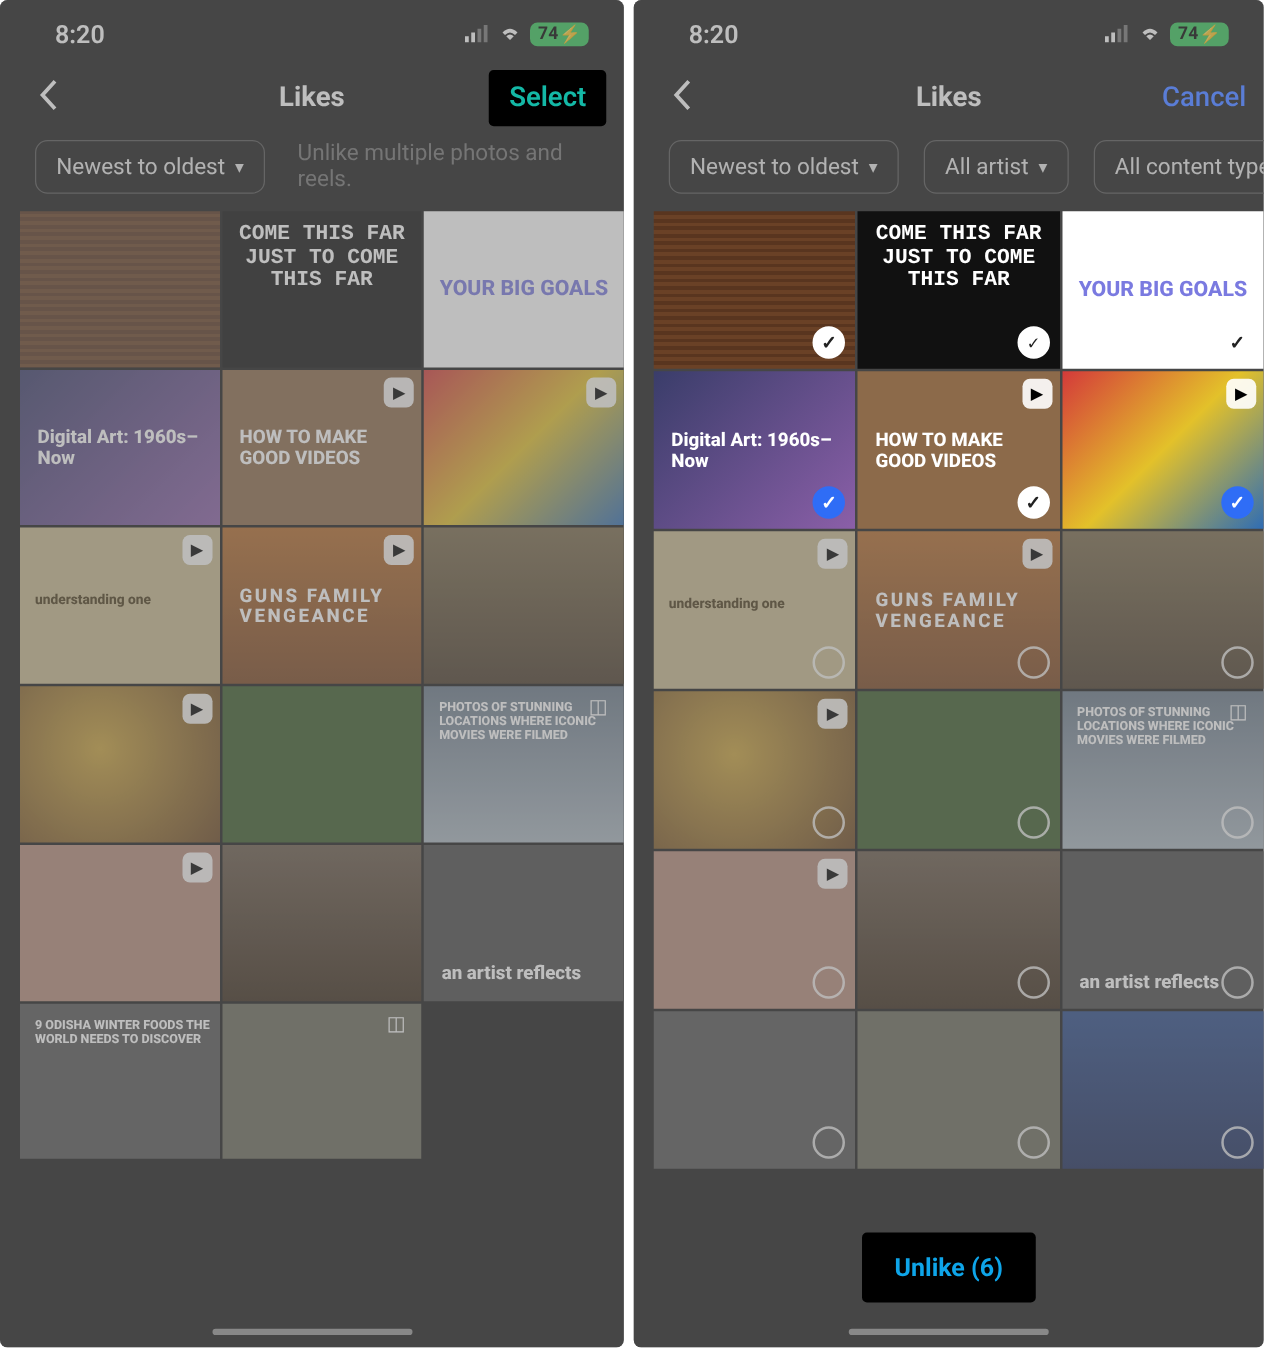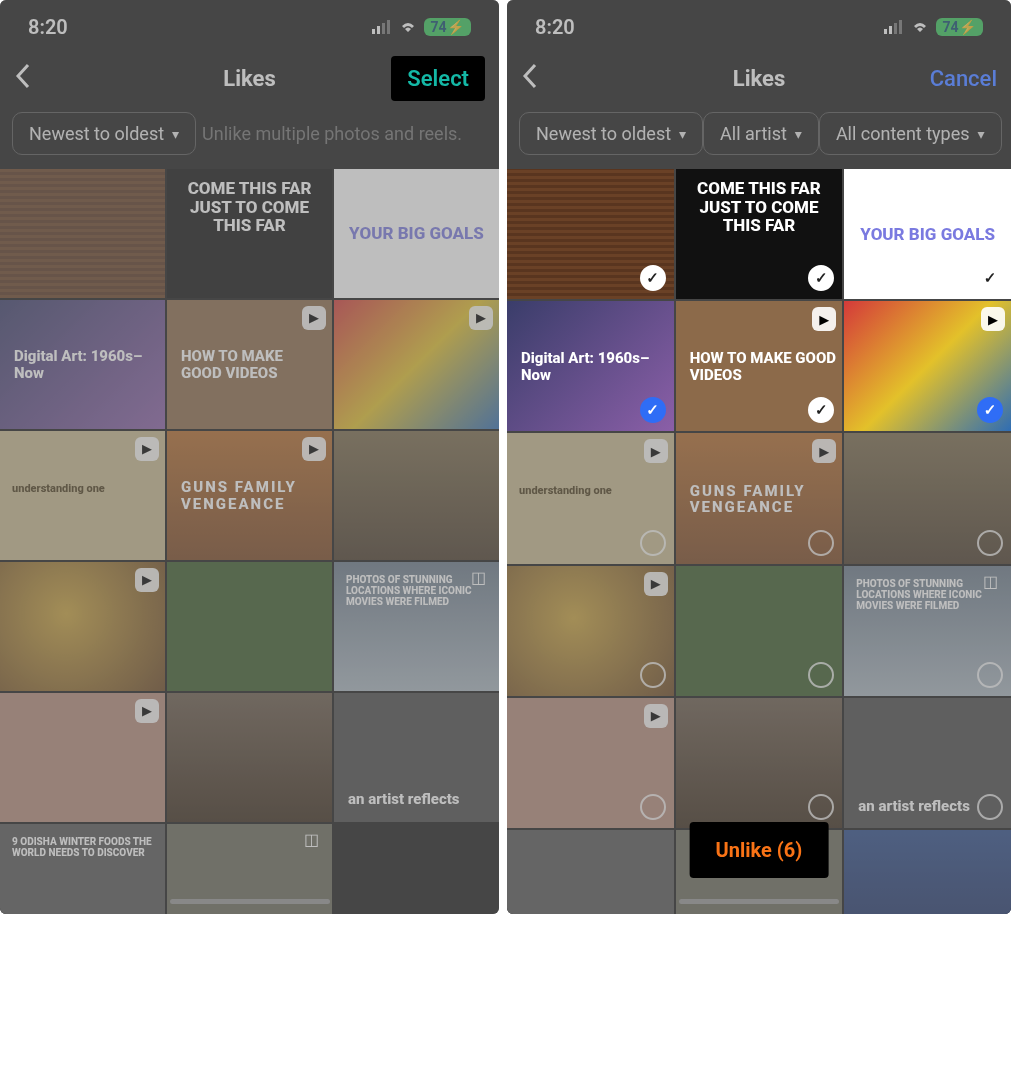--- a/index.html
+++ b/index.html
@@ -6,24 +6,25 @@
   body {
     background: #fff;
     font-family: -apple-system, BlinkMacSystemFont, "Segoe UI", Roboto, sans-serif;
     width: 1011px;
     height: 1078px;
     display: flex;
     gap: 8px;
   }
   .phone {
     position: relative;
-    height: 914px;
+    height: 1078px;
     background: #1a1a1a;
     overflow: hidden;
     border-radius: 6px;
+    padding-left: 16px;
   }
   .phone.left { width: 499px; }
   .phone.right { width: 504px; }
   .dim-overlay {
     position: absolute;
     inset: 0;
     background: rgba(120,120,120,0.48);
     pointer-events: none;
     z-index: 50;
   }
@@ -33,21 +34,21 @@
     align-items: center;
     justify-content: space-between;
     padding: 0 28px;
     color: #fff;
     font-size: 20px;
     font-weight: 600;
   }
   .status-icons { display: flex; align-items: center; gap: 6px; }
   .battery {
     background: #34c759;
-    color: #0c4a6e;
+    color: #000000;
     border-radius: 6px;
     padding: 1px 6px;
     font-size: 14px;
     font-weight: 700;
     display: flex;
     align-items: center;
     gap: 1px;
   }
   .nav-bar {
     height: 48px;
@@ -71,23 +72,23 @@
   }
   .cancel-btn {
     color: #5a7dd6;
     font-size: 22px;
     font-weight: 500;
     z-index: 100;
     position: relative;
   }
   .filter-row {
     display: flex;
-    gap: 0;
+    gap: 20px;
     padding: 10px 12px 14px;
-    align-items: center;
+    align-items: flex-start;
   }
   .filter-pill {
     border: 1px solid #555;
     border-radius: 10px;
     padding: 10px 16px;
     color: #e8e8e8;
     font-size: 18px;
     display: flex;
     align-items: center;
     gap: 8px;
@@ -179,30 +180,30 @@
     background: #888;
     border-radius: 3px;
     z-index: 60;
   }
   .unlike-btn {
     position: absolute;
     bottom: 36px;
     left: 50%;
     transform: translateX(-50%);
     background: #000;
-    color: #f97316;
+    color: #0ea5e9;
     font-size: 20px;
     font-weight: 700;
     padding: 16px 26px;
     border-radius: 4px;
     z-index: 100;
   }
   
   .bg-wood { background: repeating-linear-gradient(0deg,#6a4126,#6a4126 3px,#59351f 3px,#59351f 6px); }
-  .bg-darktext { background: #111; }
+  .bg-darktext { background: #111; font-family: Liberation Mono, monospace; }
   .bg-white { background: #ffffff; }
   .bg-digital { background: linear-gradient(135deg,#3a3d6a,#8b5fa8); }
   .bg-video { background: #8c6a4a; }
   .bg-nike { background: linear-gradient(135deg,#d43a3a,#e3c12a,#2f6db4); }
   .bg-paper { background: #c7b98f; }
   .bg-orange { background: linear-gradient(#b36a2a,#7a4520); }
   .bg-face1 { background: linear-gradient(#7a6a4a,#4a3b2a); }
   .bg-food { background: radial-gradient(circle at 40% 40%,#caa23a,#6a4520); }
   .bg-grass { background: #3a5a2a; }
   .bg-snow { background: linear-gradient(#6a7a8a,#aab6c0); }

